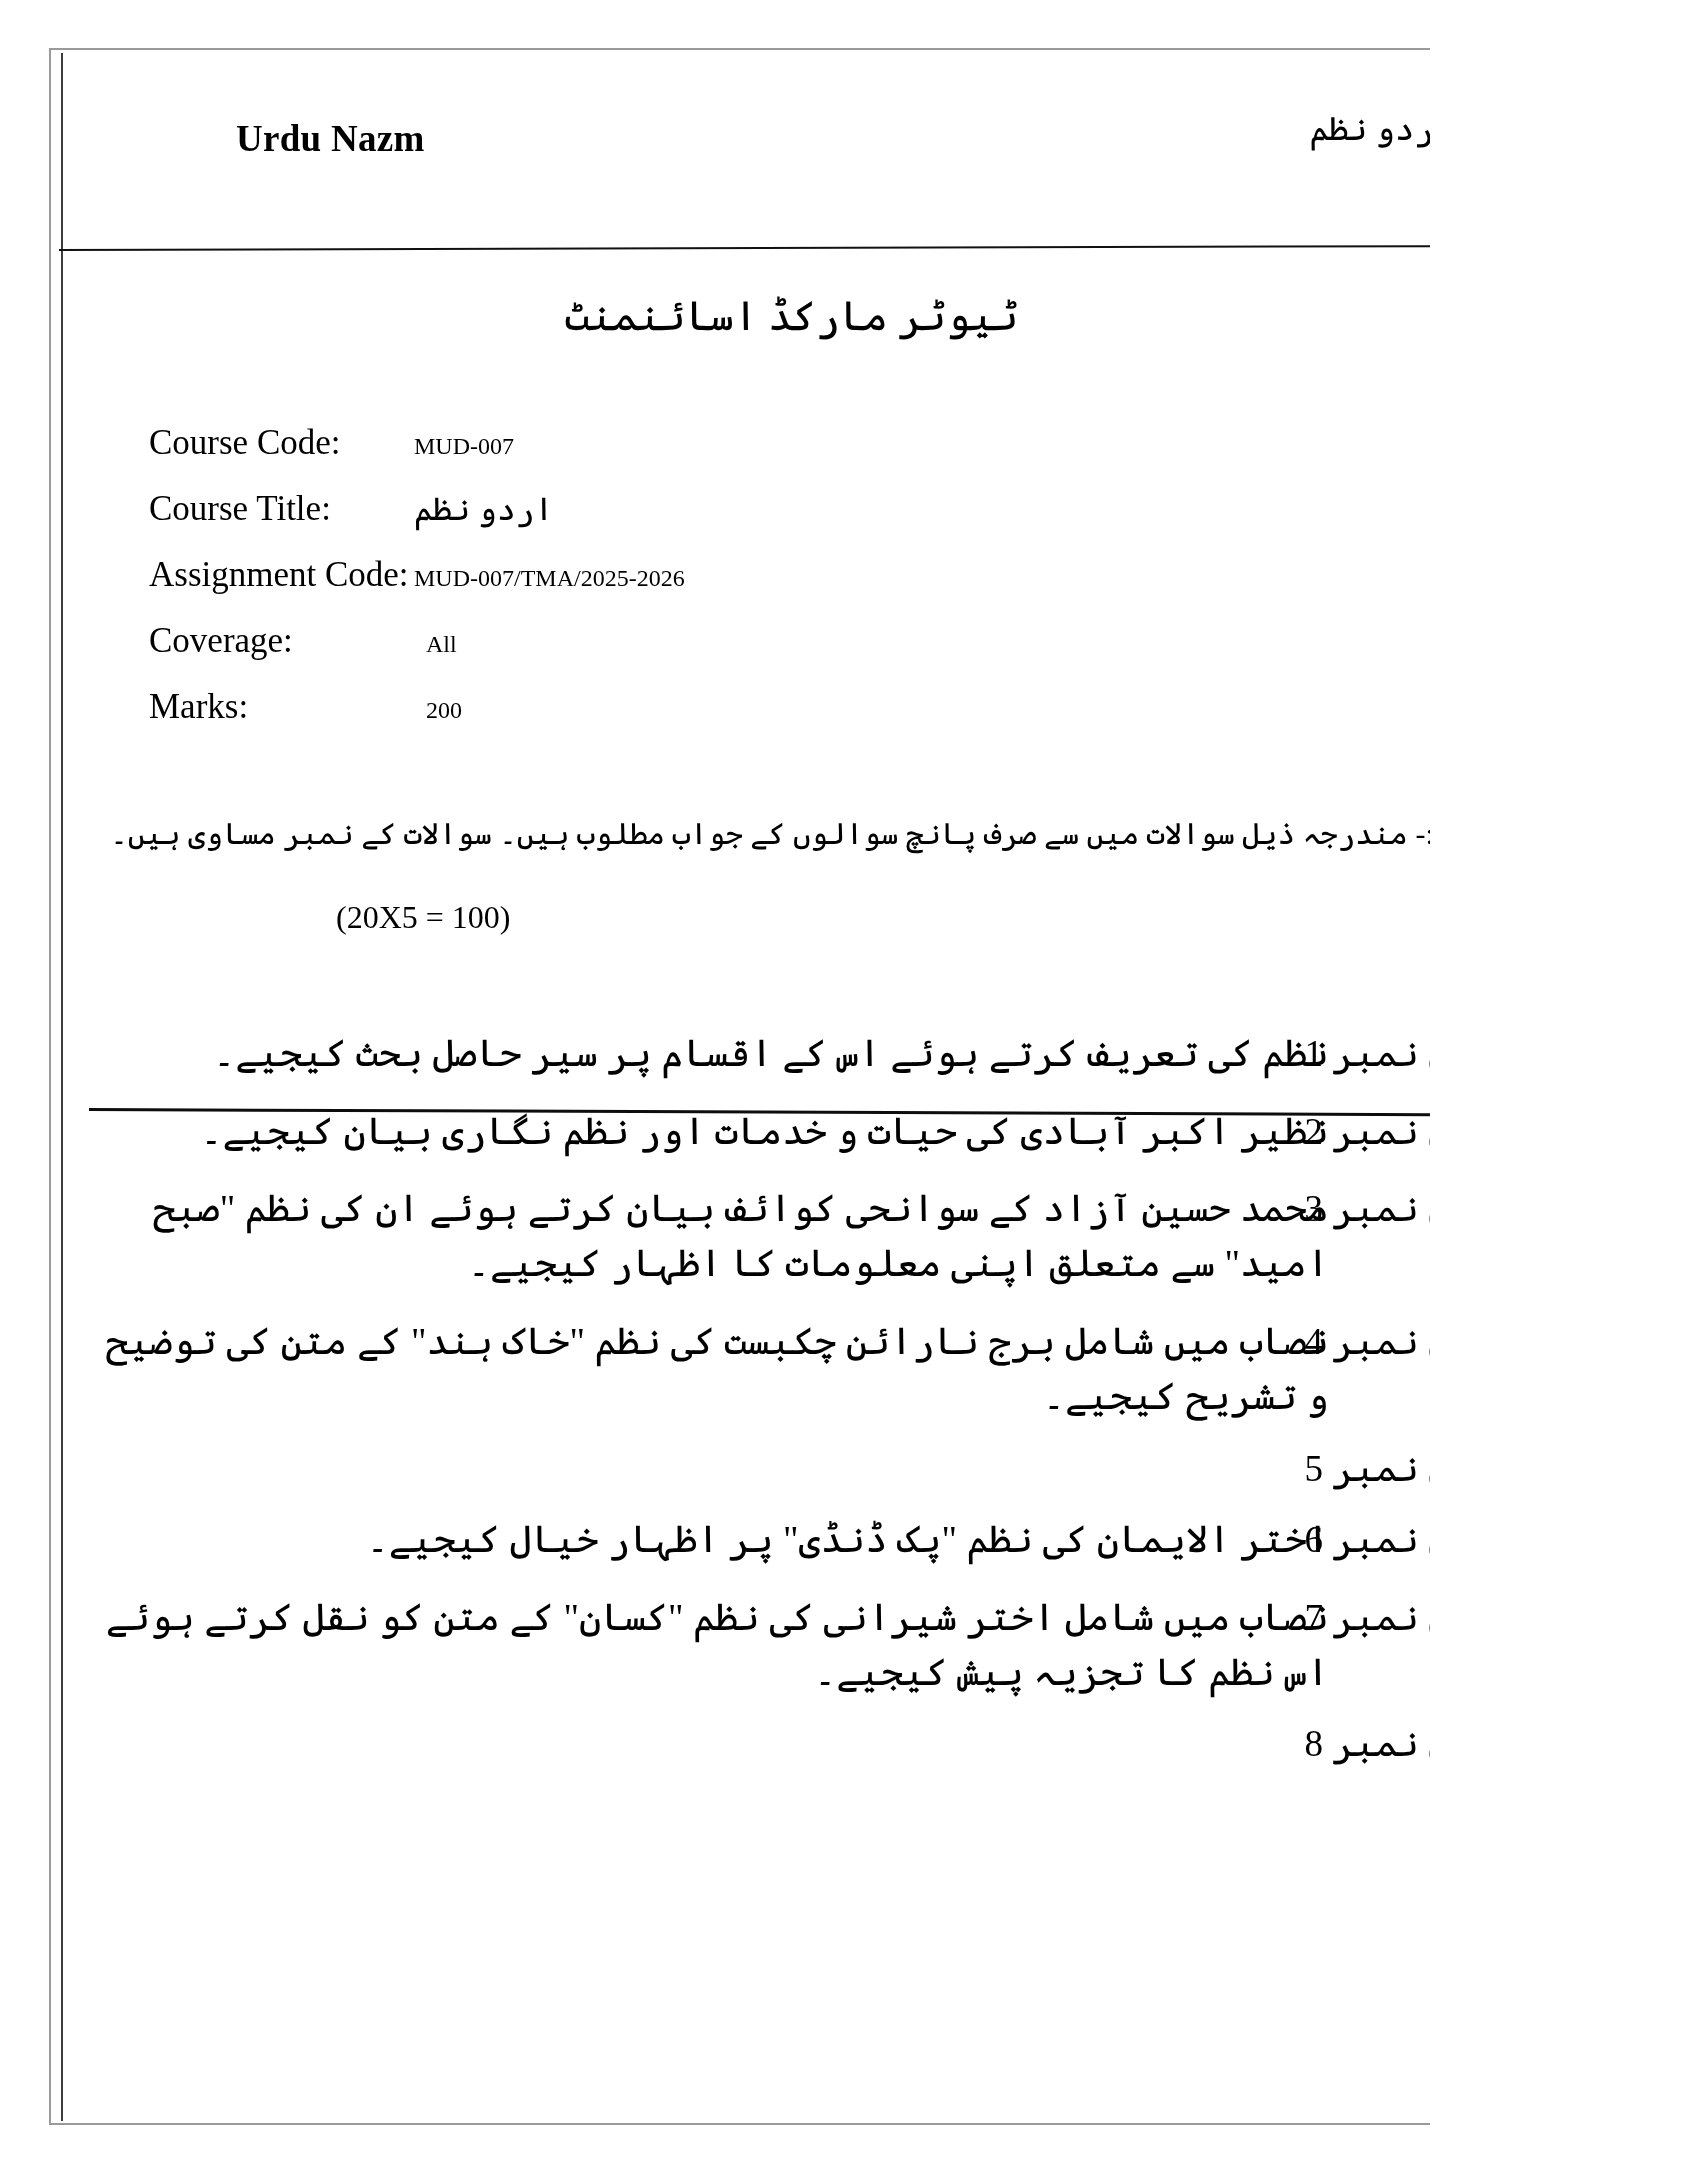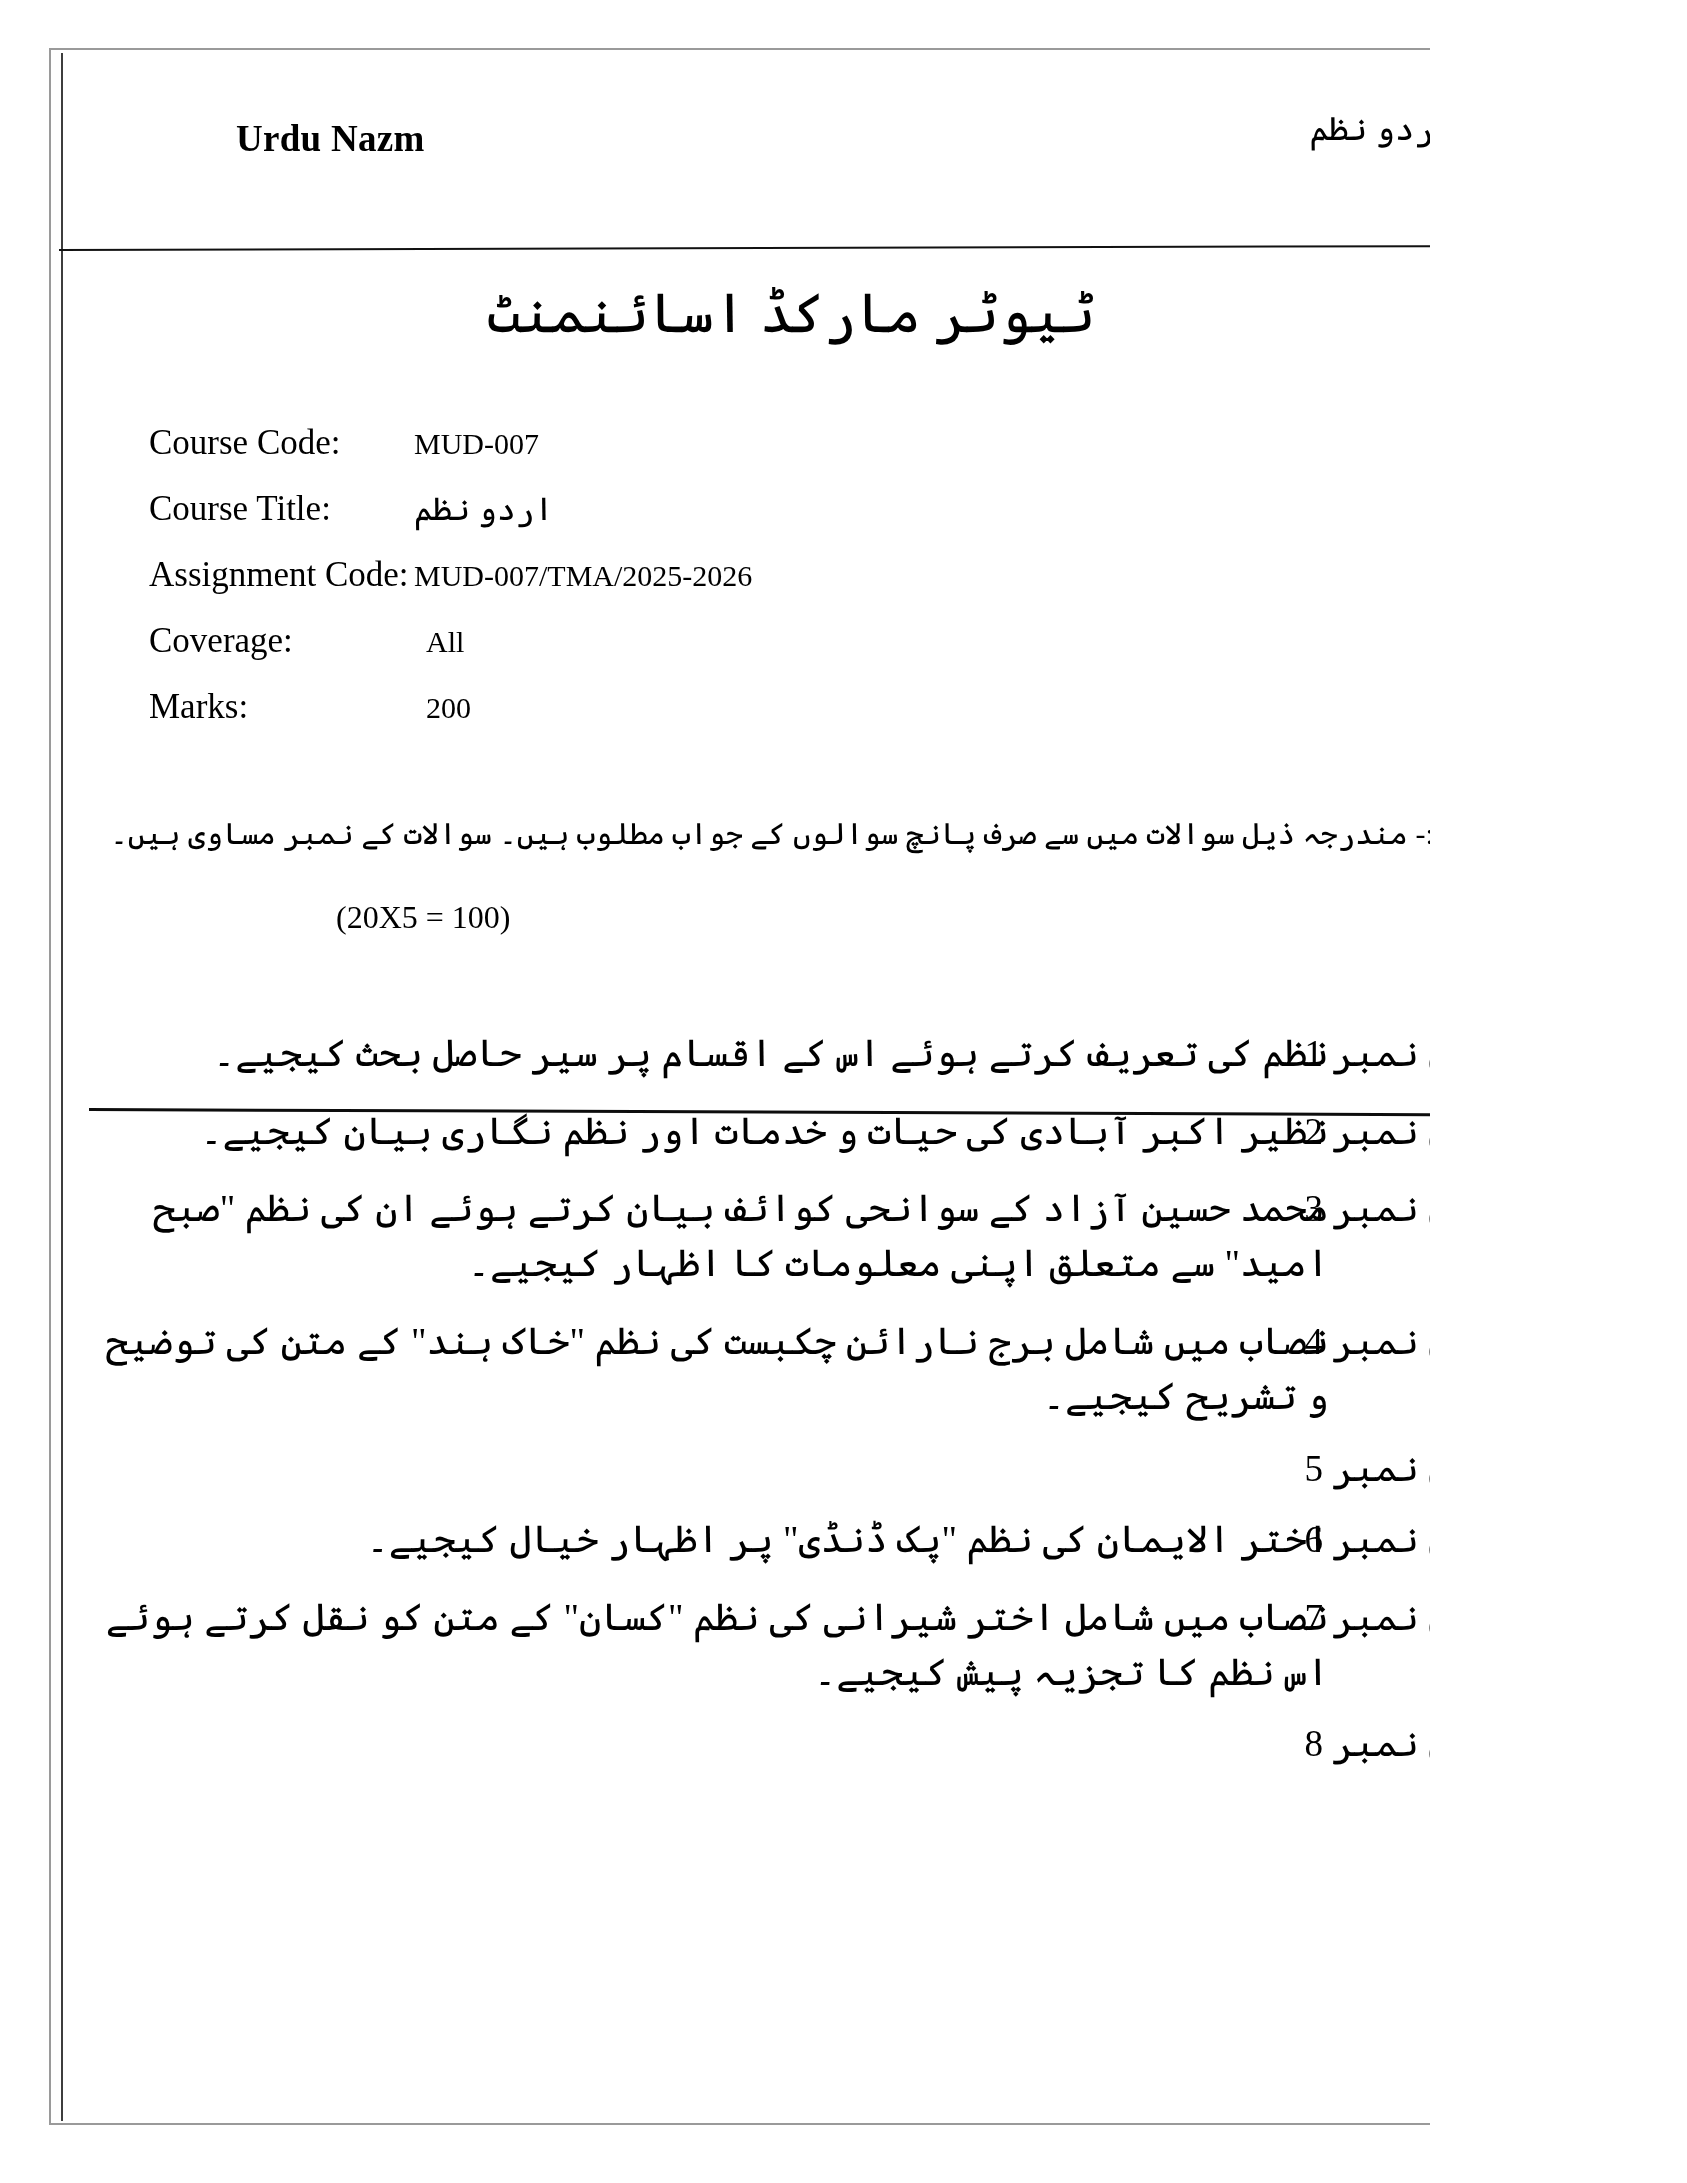--- a/index.html
+++ b/index.html
@@ -91,25 +91,25 @@
     height: 0;
     border-top: 2.6px solid #111111;
     transform: rotate(-0.16deg);
     transform-origin: left center;
   }
 
   
   .assignment-title {
     position: absolute;
     left: 0;
-    top: 227px;
+    top: 238px;
     width: 1442px;
     text-align: center;
     direction: rtl;
-    font-size: 55px;
+    font-size: 41px;
     line-height: 1.25;
     font-family: "Liberation Serif", "DejaVu Serif", serif;
   }
 
   
   .meta-block {
     position: absolute;
     left: 78px;
     top: 370px;
     width: 1059px;
@@ -123,21 +123,21 @@
 
   .meta-label {
     width: 265px;
     flex: 0 0 265px;
     font-size: 35px;
     font-family: "Liberation Serif", "DejaVu Serif", serif;
     white-space: nowrap;
   }
 
   .meta-value {
-    font-size: 30px;
+    font-size: 24px;
     font-family: "Liberation Serif", "DejaVu Serif", serif;
     white-space: nowrap;
   }
 
   .meta-value.urdu {
     direction: rtl;
     unicode-bidi: isolate;
     font-size: 32px;
   }
 

